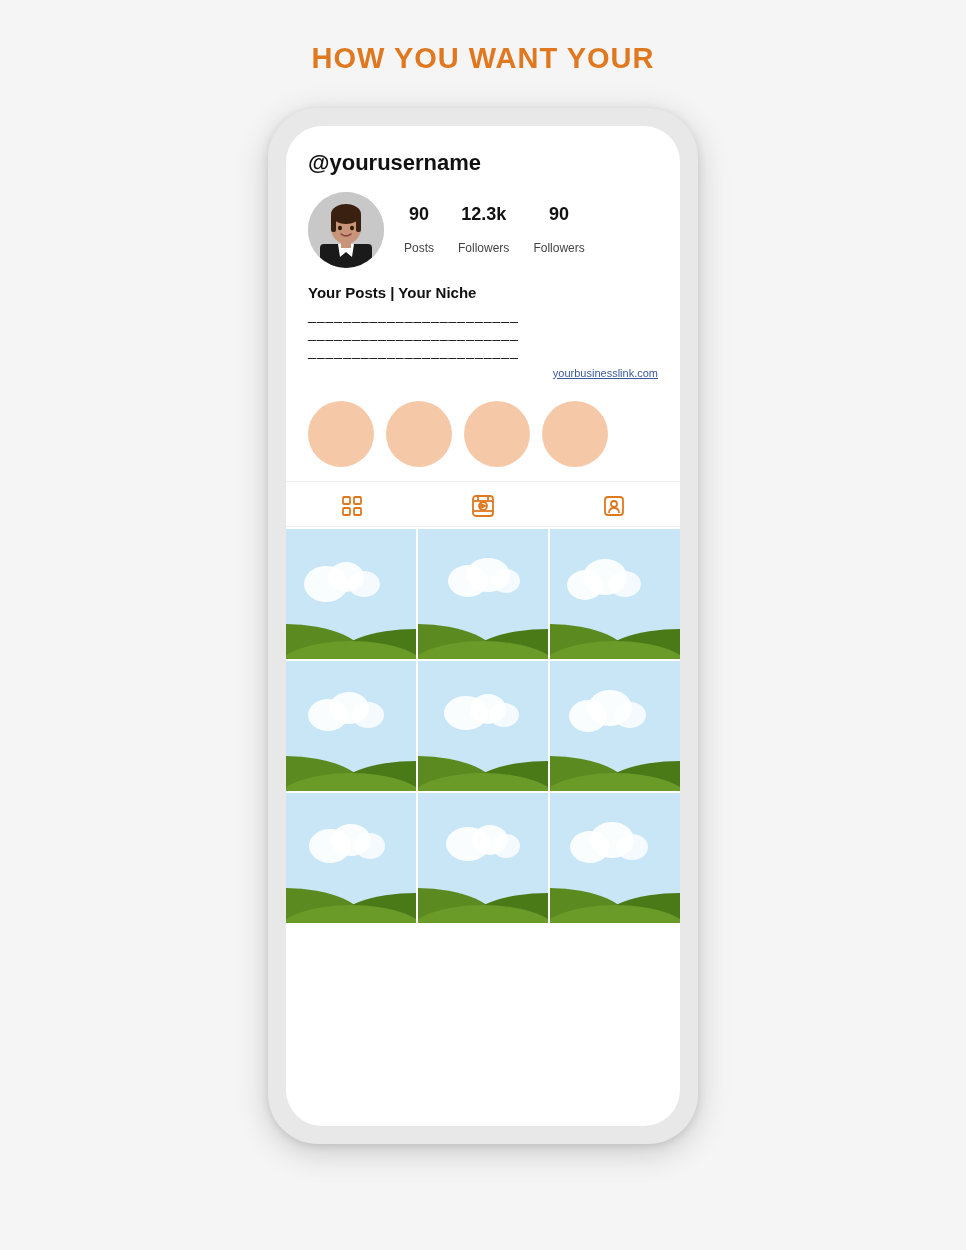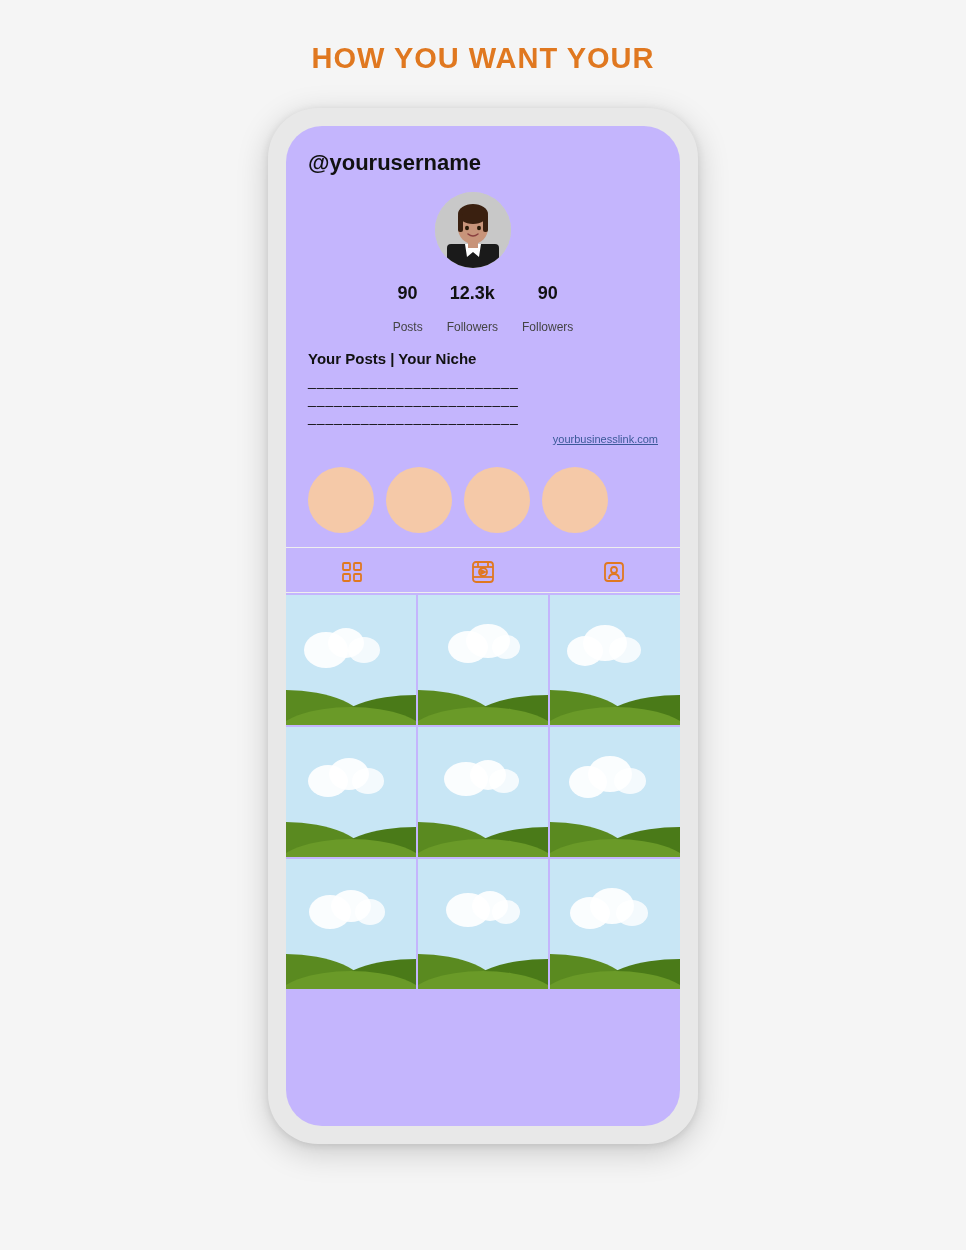--- a/index.html
+++ b/index.html
@@ -32,21 +32,21 @@
       margin-top: 30px;
       width: 430px;
       background: #e8e8e8;
       border-radius: 50px;
       padding: 18px;
       box-shadow: 0 8px 32px rgba(0,0,0,0.18), 0 2px 8px rgba(0,0,0,0.10);
       position: relative;
     }
 
     .phone-screen {
-      background: #c4b5fd;
+      background: #ffffff;
       border-radius: 36px;
       overflow: hidden;
       width: 100%;
       min-height: 1000px;
     }
 
     
     .profile-area {
       padding: 24px 22px 8px 22px;
     }
@@ -54,23 +54,22 @@
     .username {
       font-size: 22px;
       font-weight: 800;
       color: #111;
       margin-bottom: 16px;
     }
 
     .stats-row {
       display: flex;
       align-items: center;
-      gap: 15px;
+      gap: 0;
       margin-bottom: 16px;
-      flex-direction: column;
     }
 
     .avatar-circle {
       width: 76px;
       height: 76px;
       border-radius: 50%;
       overflow: hidden;
       flex-shrink: 0;
       background: #ccc;
       margin-right: 20px;

